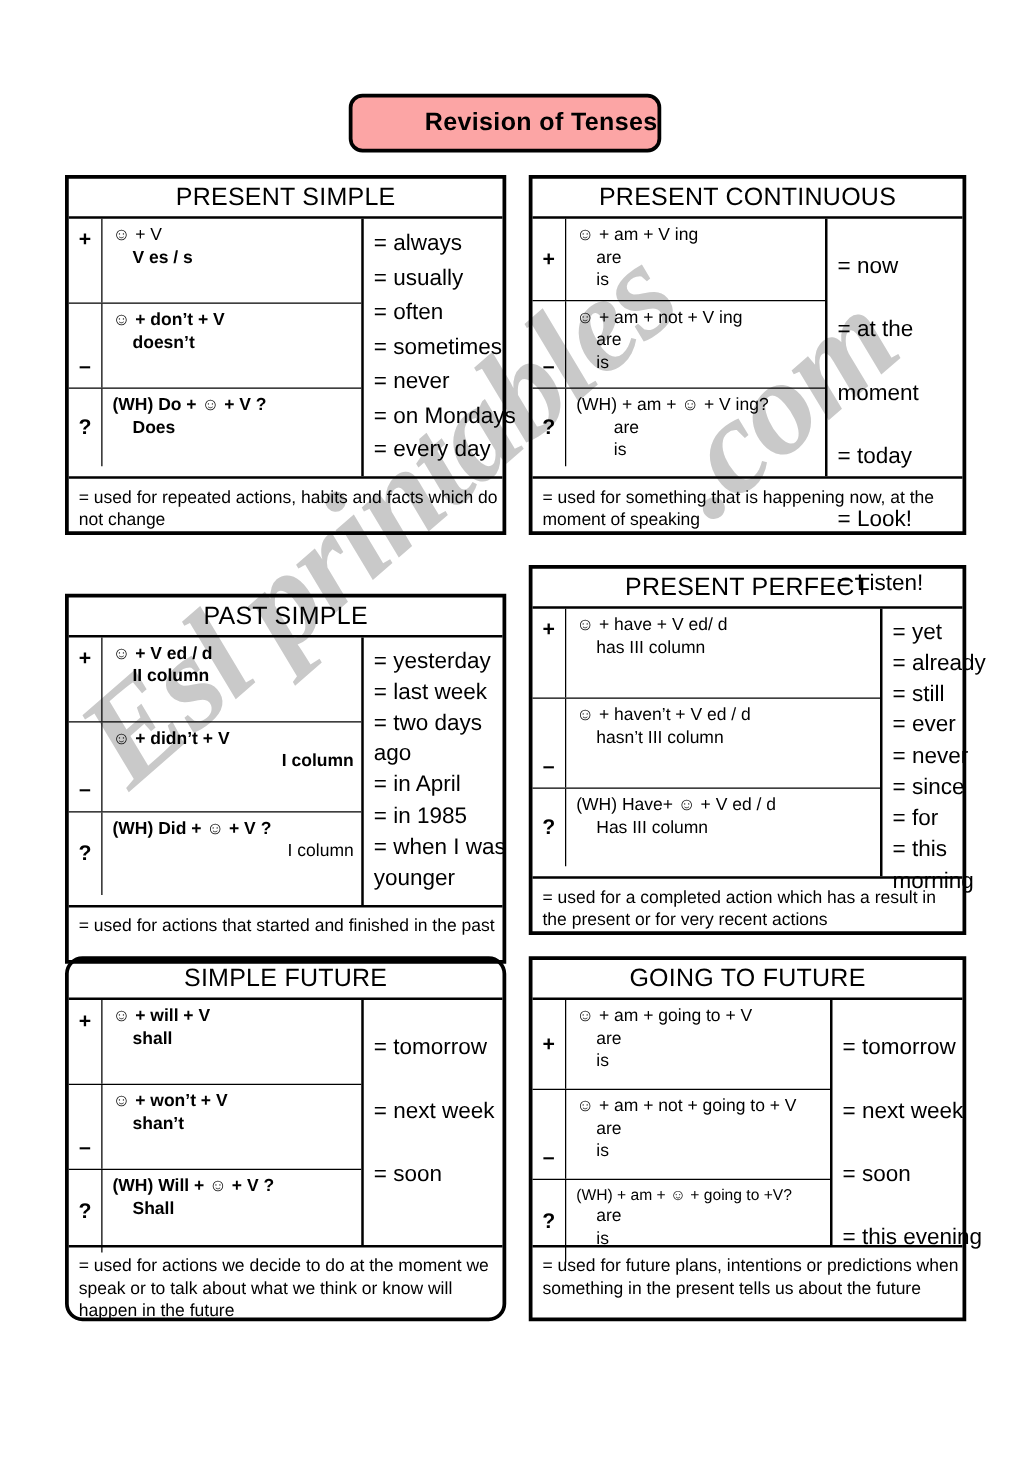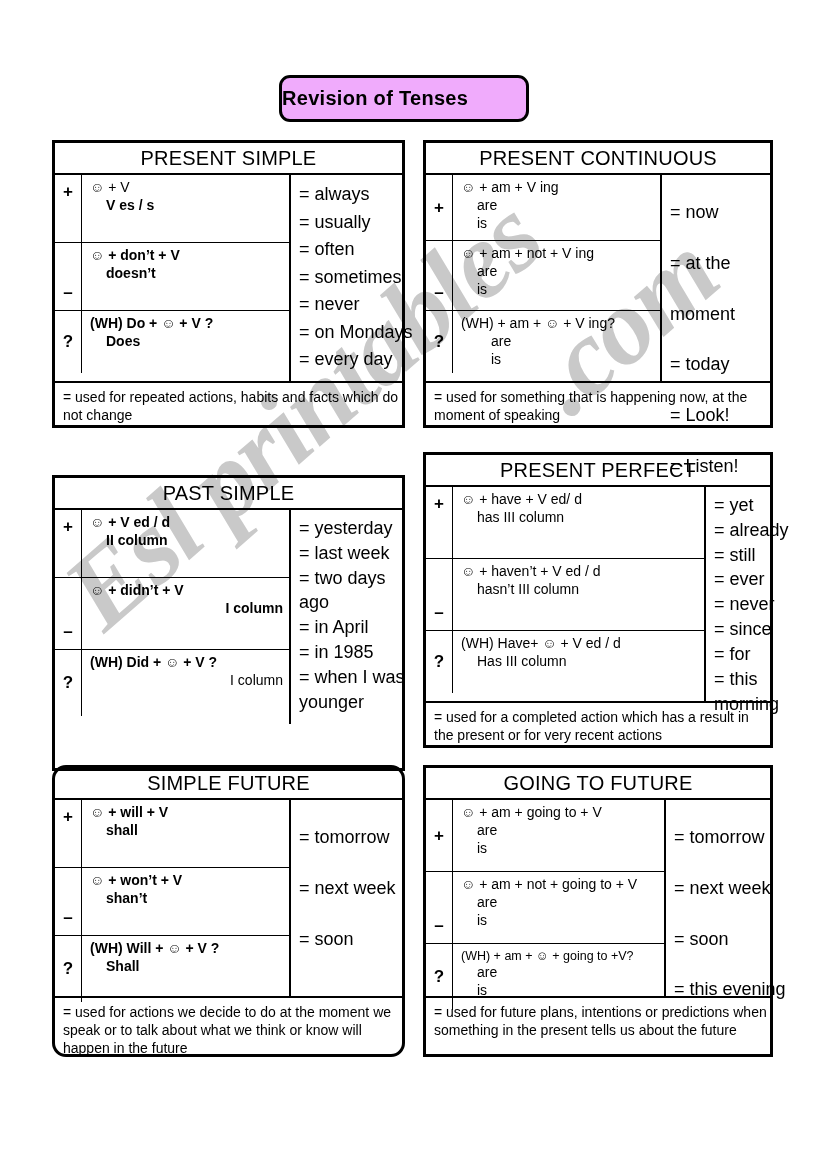--- a/index.html
+++ b/index.html
@@ -43,22 +43,22 @@
   }
 
   
   #title-box{
     position:absolute;
     left:279px;top:75px;
     width:250px;height:47px;
     border:3px solid #000;
     border-radius:11px;
     box-sizing:border-box;
-    display:flex;align-items:center;justify-content:flex-start;
-    background:#f0abfc;
+    display:flex;align-items:center;justify-content:flex-end;
+    background:#fca5a5;
     z-index:10;
   }
   #title-box .t{
     font-size:20px;font-weight:bold;letter-spacing:.3px;
   }
 
   
   #sheet{position:absolute;left:0;top:0;width:821px;height:1169px;z-index:8;}
 
   .card{
@@ -254,20 +254,21 @@
           <div class="tl">= yesterday</div>
           <div class="tl">= last week</div>
           <div class="tl">= two days</div>
           <div class="tl">ago</div>
           <div class="tl">= in April</div>
           <div class="tl">= in 1985</div>
           <div class="tl">= when I was</div>
           <div class="tl">younger</div>
         </div>
       </div>
+      <div class="usage" style="height: 46px;">= used for actions that started and finished in the past</div>
     </div>
     <div class="card" style="left: 423px; top: 452px; width: 350px; height: 296px;">
       <div class="card-title">PRESENT PERFECT</div>
       <div class="card-body" style="height: 214px;">
         <div class="forms" style="width: 280px;">
           <div class="frow" style="height: 72px;">
             <div class="sym top">+</div>
             <div class="formula">
               <div class="l">☺  +  have +    V ed/ d</div>
               <div class="l ind1">has        III column</div>

